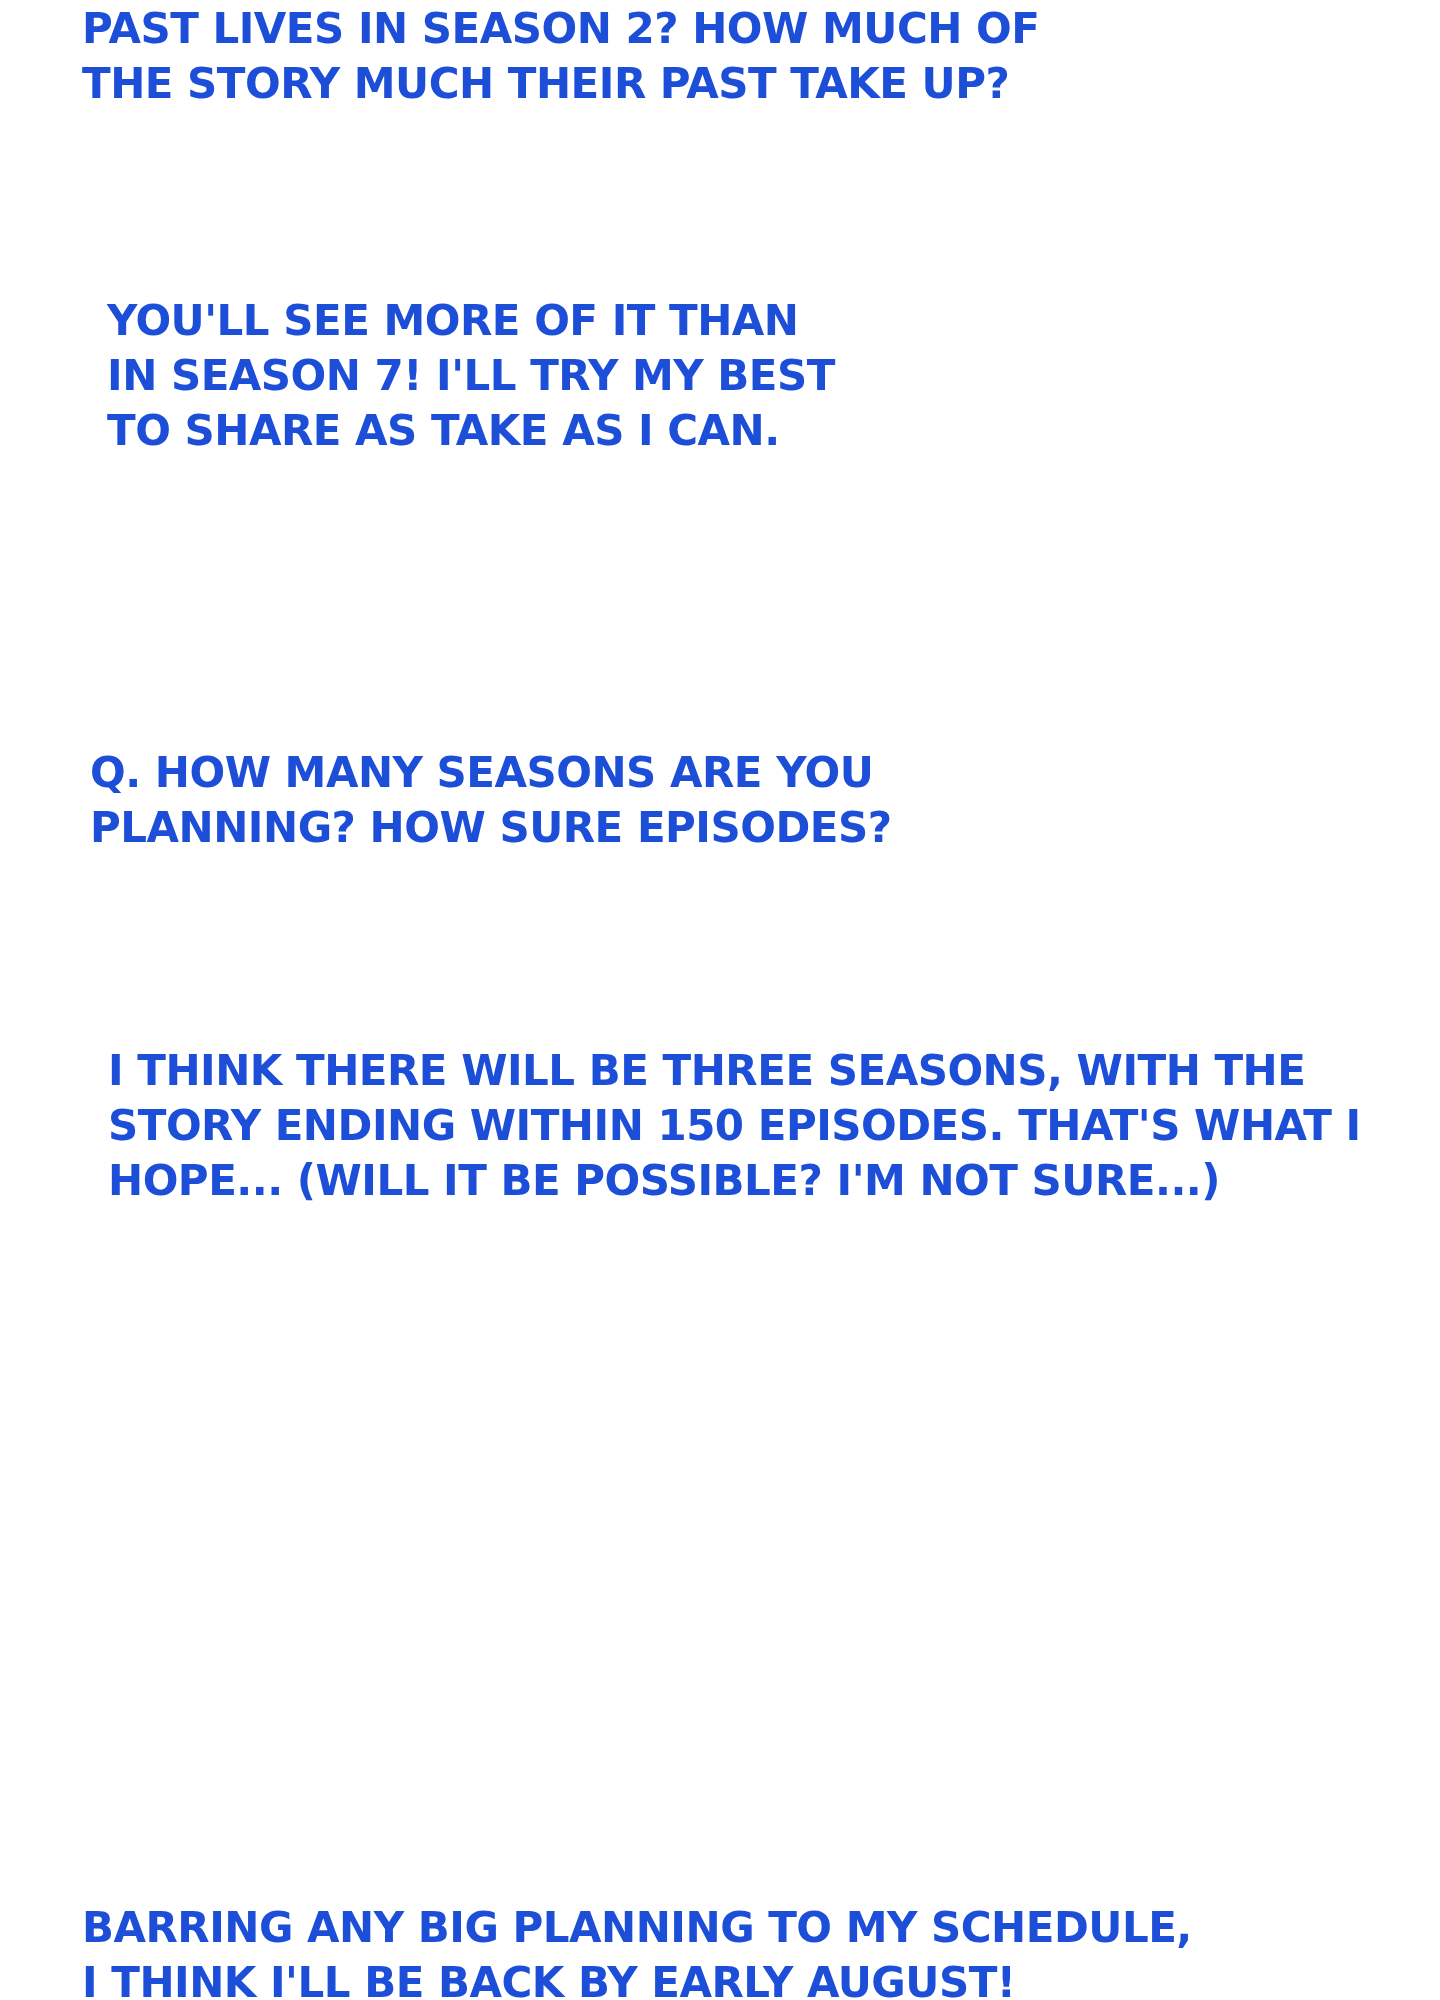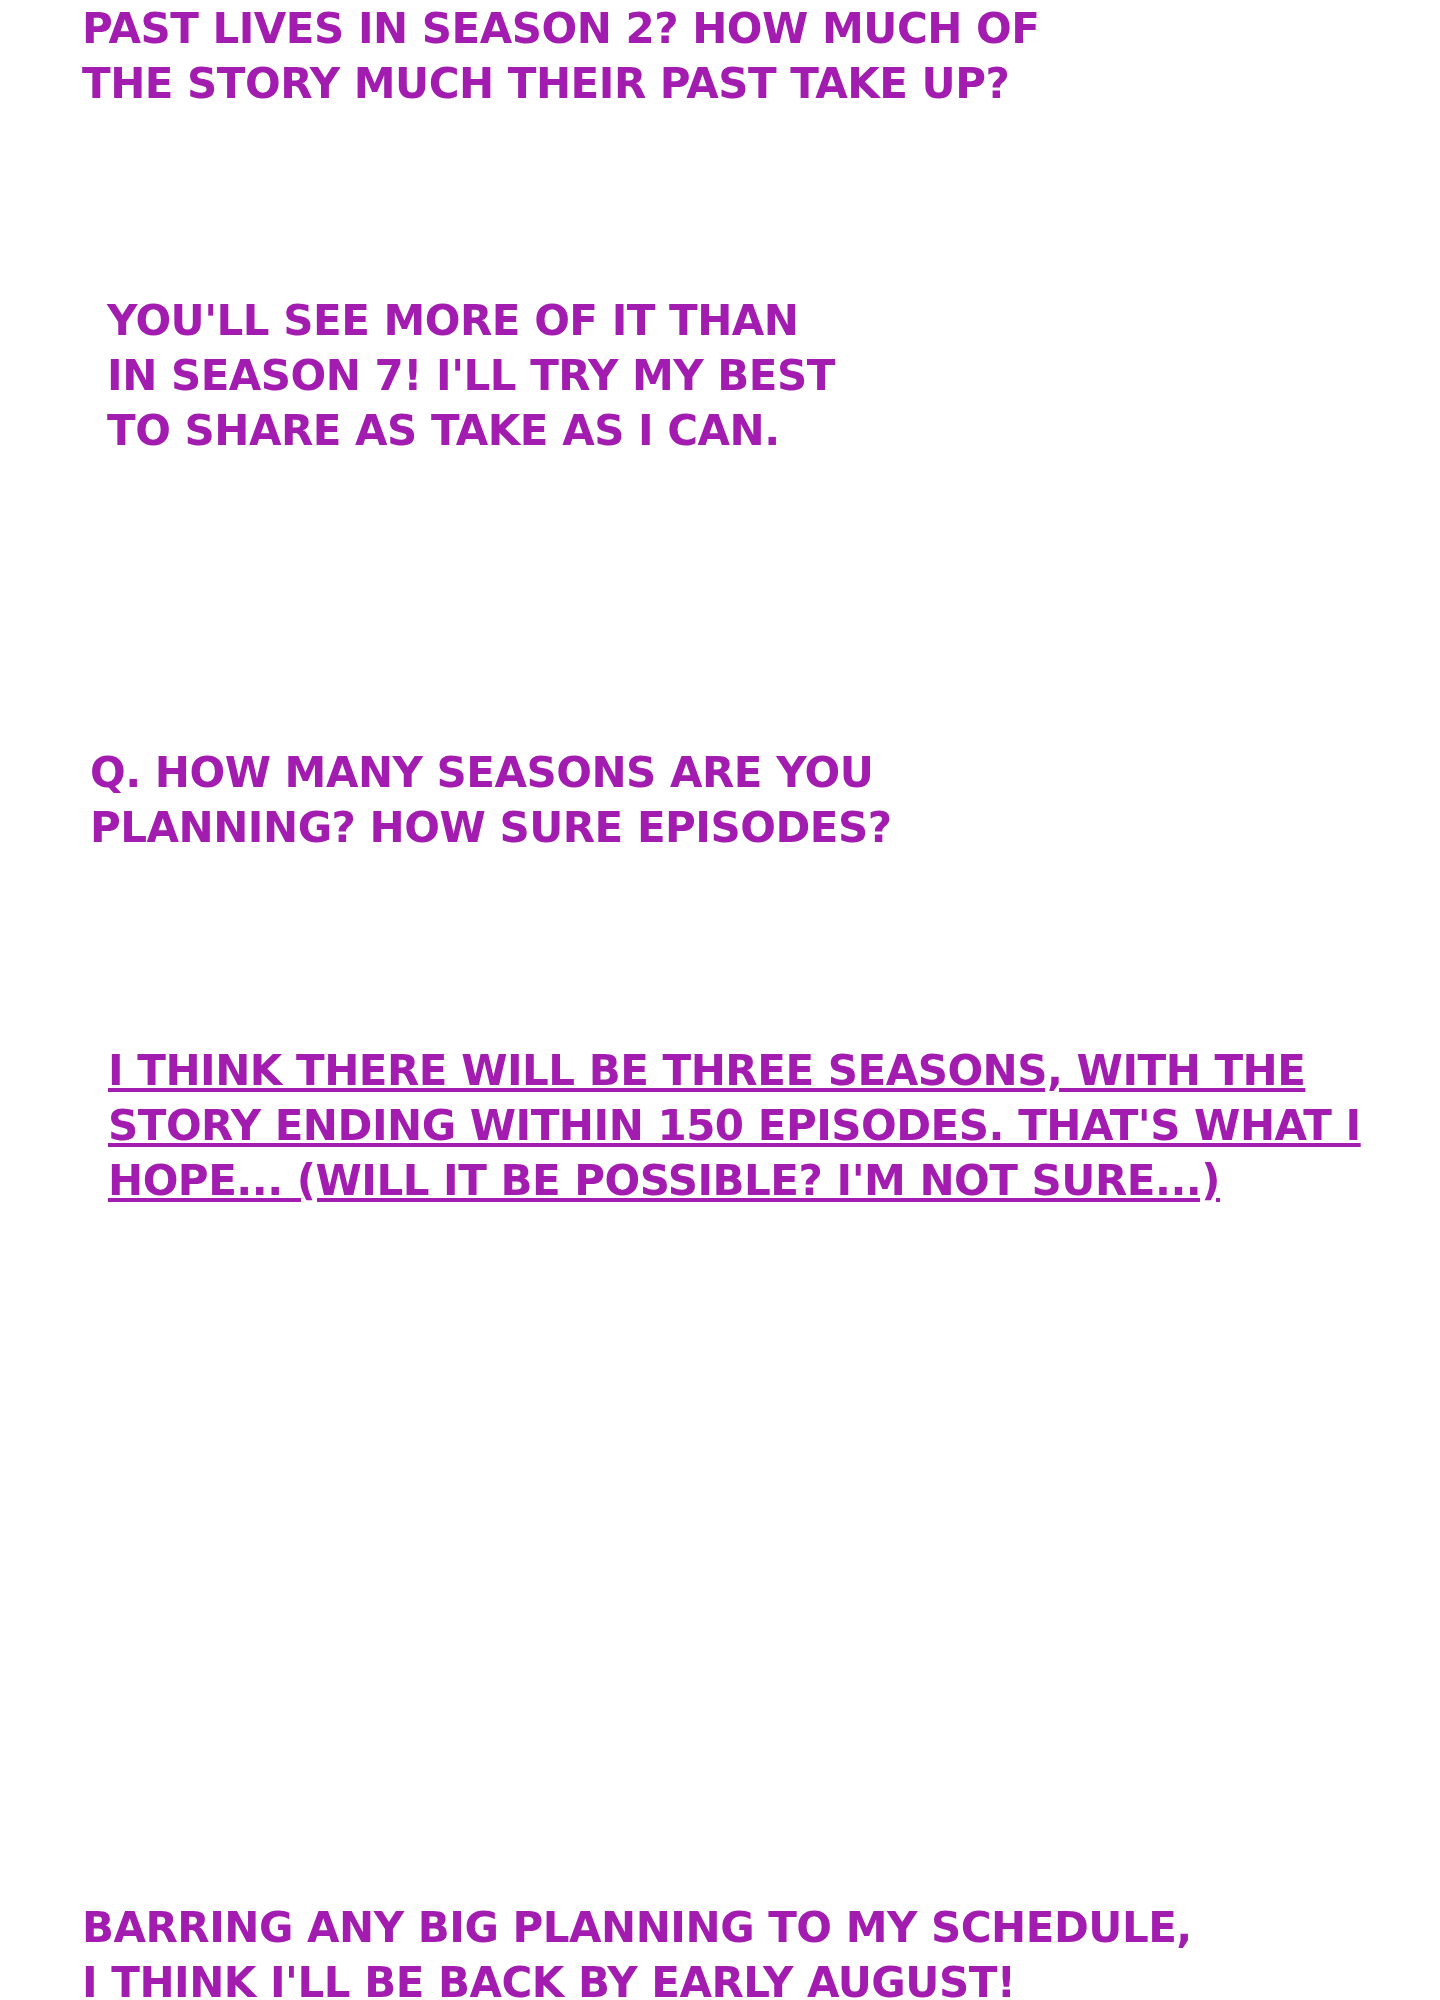--- a/index.html
+++ b/index.html
@@ -18,29 +18,29 @@
     inset: 0;
     background: #ffffff;
   }
   .text-block {
     position: absolute;
     font-family: "DejaVu Sans", "Liberation Sans", sans-serif;
     font-weight: 700;
     font-size: 42px;
     line-height: 55px;
     letter-spacing: -0.5px;
-    color: #a21caf;
+    color: #1d4ed8;
     white-space: nowrap;
     -webkit-font-smoothing: antialiased;
   }
   
   .b1 { left: 82px;  top: 1px;    }
   .b2 { left: 107px; top: 293px;  }
   .b3 { left: 83px;  top: 745px; margin-left: 7px;  }
-  .b4 { left: 108px; top: 1043px; text-decoration: underline; }
+  .b4 { left: 108px; top: 1043px; }
   .b5 { left: 79px;  top: 1630px; }
   .b6 { left: 82px;  top: 1900px; } 
 </style>
 </head>
 <body>
 
 <div class="comic-page">
 
   <div class="text-block b1">
     <div>PAST LIVES IN SEASON 2? HOW MUCH OF</div>

